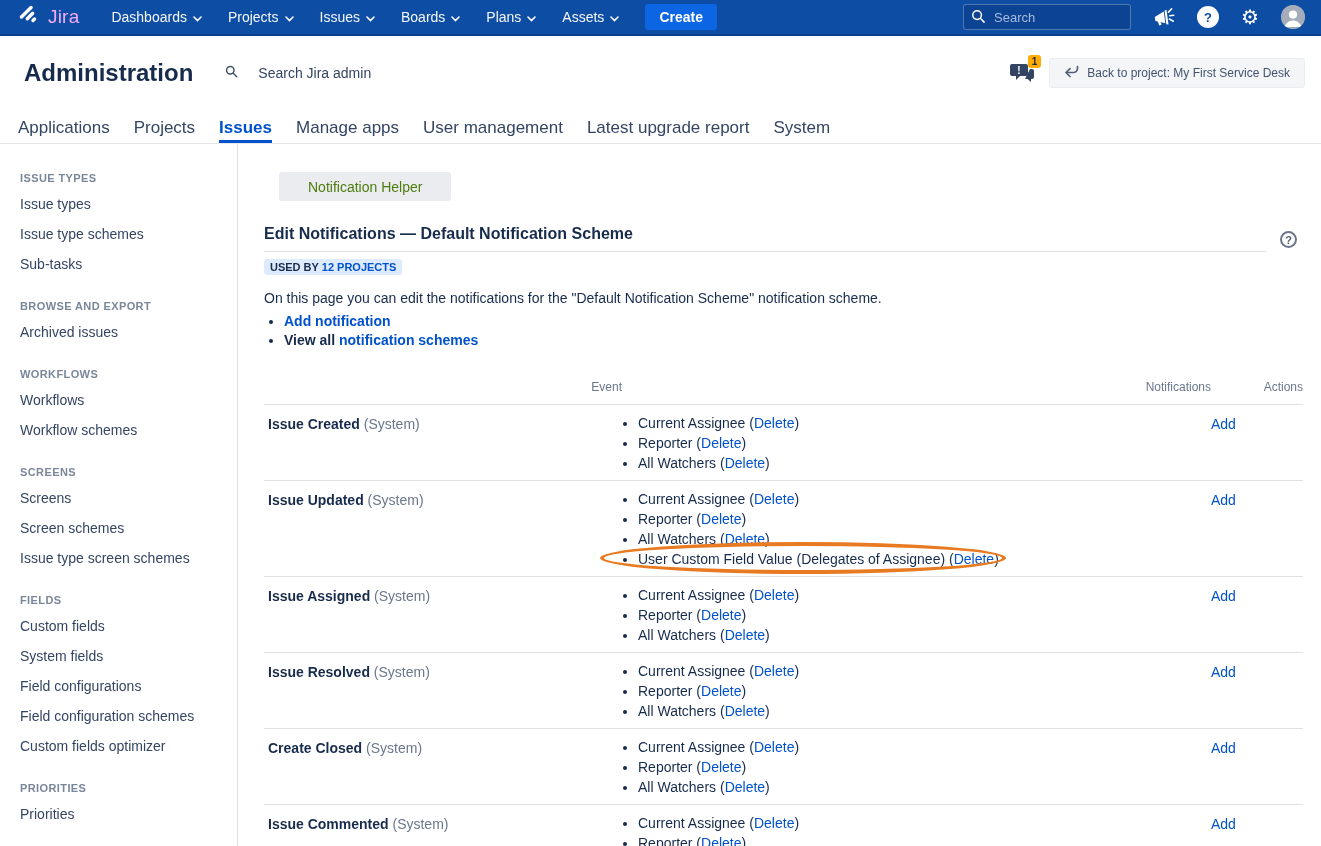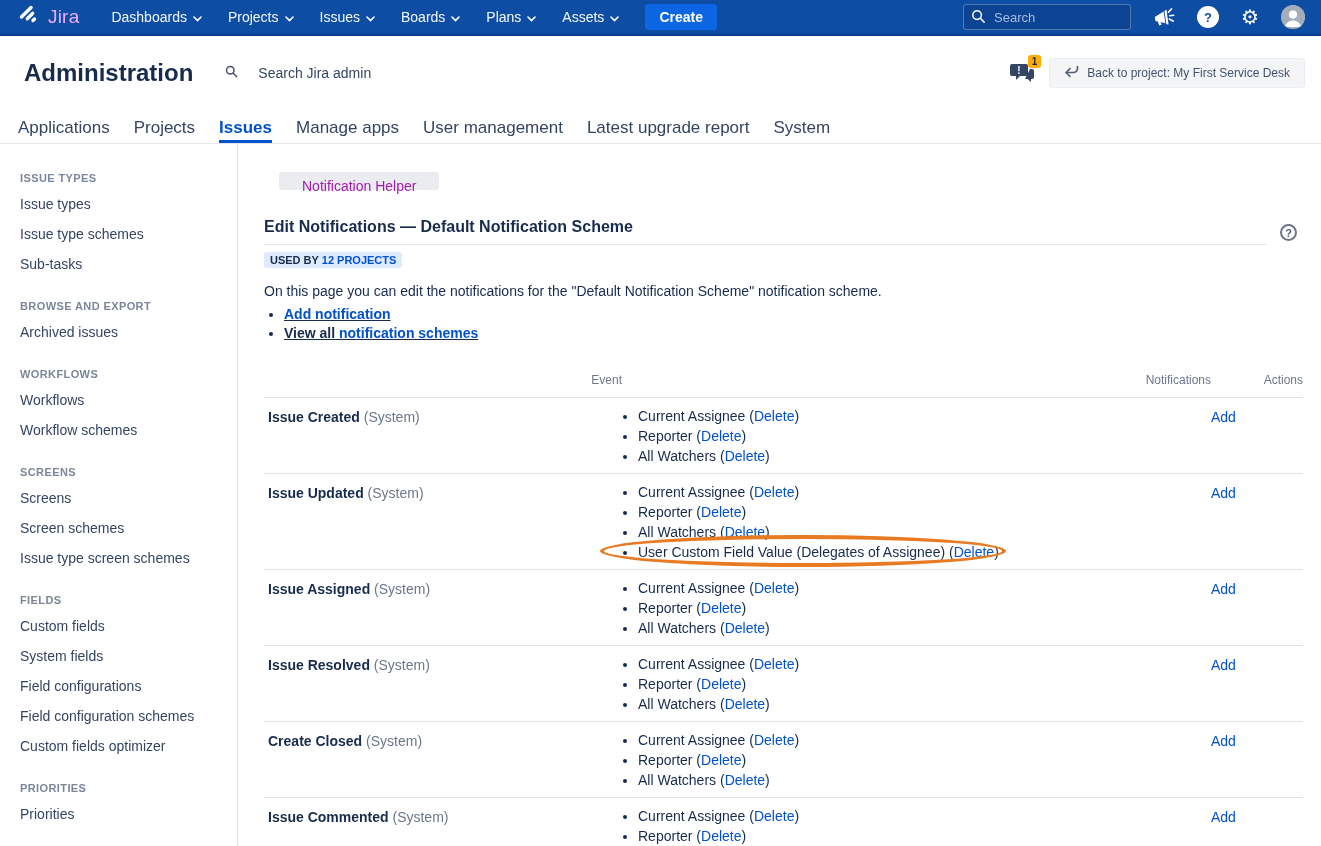--- a/index.html
+++ b/index.html
@@ -64,37 +64,37 @@
 
   
   .page-body { display: flex; height: 702px; }
   .sidebar { width: 238px; border-right: 1px solid #DFE1E6; padding: 28px 10px 0 20px; flex-shrink: 0; }
   .sec { margin-bottom: 29px; }
   .sec-title { font-size: 11px; font-weight: 700; color: #7A869A; letter-spacing: .4px; margin-bottom: 13px; }
   .s-item { font-size: 14px; color: #344563; margin-bottom: 16px; line-height: 14px; cursor: pointer; }
 
   .content { flex: 1; padding: 28px 18px 0 26px; }
   .helper-btn {
-    margin-left: 15px; background: #EBECF0; border: none; border-radius: 3px; color: #a21caf;
-    font-size: 14px; padding: 6px 23px; height: 18px; cursor: pointer;
+    margin-left: 15px; background: #EBECF0; border: none; border-radius: 3px; color: #4d7c0f;
+    font-size: 14px; padding: 6px 29px; height: 29px; cursor: pointer;
     font-family: "Liberation Sans", sans-serif;
   }
   .heading-row { display: flex; align-items: flex-end; margin-top: 24px; }
   .heading-line { flex: 1; border-bottom: 1px solid #DFE1E6; padding-bottom: 8px; }
   .page-h { font-size: 16px; font-weight: 700; color: #172B4D; }
   .q-help { width: 17px; height: 17px; border-radius: 50%; border: 2px solid #6B778C; color: #505F79;
     font-size: 11px; font-weight: 700; display: flex; align-items: center; justify-content: center;
     margin: 0 6px 4px 14px; cursor: pointer; }
   .badge { display: inline-block; background: #DEEBFF; border-radius: 3px; padding: 2px 6px;
     font-size: 11px; font-weight: 700; margin-top: 7px; }
   .badge .b1 { color: #172B4D; }
   .badge .b2 { color: #0052CC; }
   .desc { margin-top: 15px; color: #172B4D; }
   .intro-list { list-style: disc outside; margin: 6px 0 0 4px; padding-left: 16px; }
-  .intro-list li { line-height: 19px; text-decoration: underline; }
+  .intro-list li { line-height: 19px; }
   .intro-list .bold-dark { font-weight: 700; color: #172B4D; }
   .intro-list a { font-weight: 700; }
 
   
   .ntable { margin-top: 24px; }
   .thead { display: flex; border-bottom: 1px solid #DFE1E6; padding: 6px 0 10px; color: #6B778C; font-size: 12px; text-align: right; }
   .h-event { width: 358px; padding-left: 4px; }
   .h-notif { flex: 1; padding-left: 16px; }
   .h-actions { width: 92px; padding-left: 2px; }
   .trow { display: flex; border-bottom: 1px solid #DFE1E6; }

